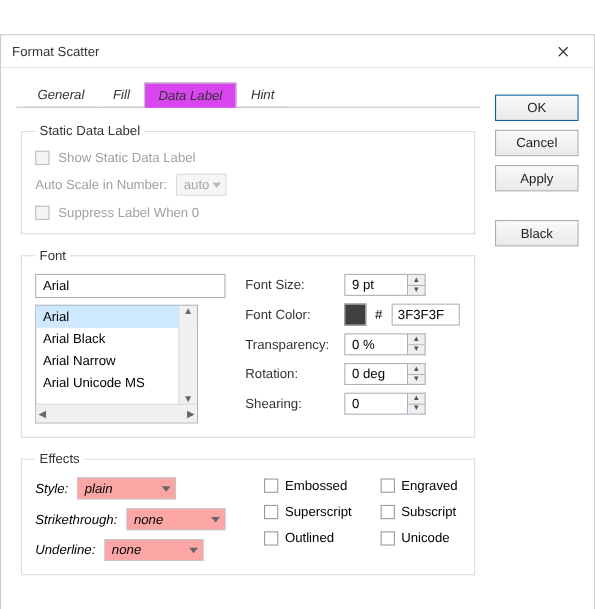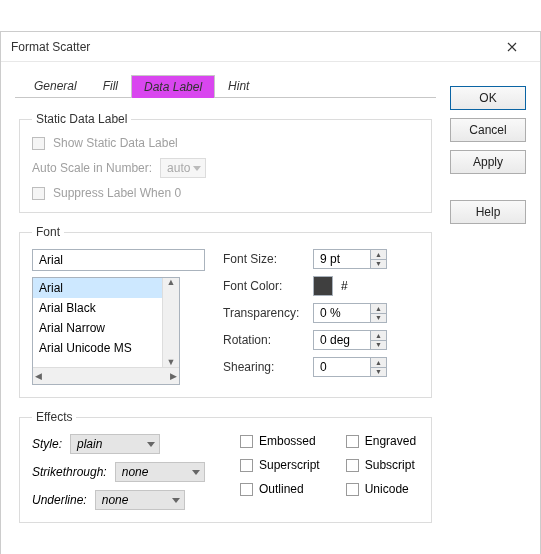--- a/index.html
+++ b/index.html
@@ -17,21 +17,21 @@
   .tab { padding: 4px 12px 4px; border: 1px solid transparent; border-bottom: none; color:#333; position:relative; top:1px; background:#fff; }
   .tab.active { border-color:#c7c7c7; background:#d946ef; }
   .tab:not(.active) { border-bottom: 1px solid #c7c7c7; background:transparent; }
   .pane { flex:1; padding: 8px 0 0 0; }
   fieldset.group { border: 1px solid #dcdcdc; margin: 6px 4px 12px 4px; padding: 10px 12px 12px 12px; }
   fieldset.group > legend { color:#333; padding: 0 4px; }
   .disabled { color:#a0a0a0; }
   .row { display:flex; align-items:center; gap: 8px; margin-bottom: 8px; }
   .chk { width:13px; height:13px; border:1px solid #bdbdbd; background:#f5f5f5; display:inline-block; }
   .chk.en { background:#fff; border-color:#9a9a9a; }
-  .select { border:1px solid #c5c5c5; background:#e5e5e5; height:20px; display:flex; align-items:center; justify-content:space-between; padding:0 4px 0 6px; min-width:60px; }
+  .select { border:1px solid #c5c5c5; background:#fca5a5; height:20px; display:flex; align-items:center; justify-content:space-between; padding:0 4px 0 6px; min-width:60px; }
   .select.dis { background:#f6f6f6; border-color:#dcdcdc; color:#a9a9a9; }
   .caret { width:0;height:0;border-left:4px solid transparent;border-right:4px solid transparent;border-top:5px solid #666; }
   .select.dis .caret { border-top-color:#bbb; }
   .input { border:1px solid #aab3bd; height:22px; padding:0 6px; background:#fff; display:flex; align-items:center; }
   .fontcols { display:flex; gap: 18px; }
   .fontlist { width:148px; border:1px solid #aab3bd; height:108px; overflow:hidden; position:relative; background:#fff; }
   .fontlist .item { padding:3px 6px; }
   .fontlist .item.sel { background:#cde8ff; }
   .fontlist .sb { position:absolute; right:0; top:0; bottom:17px; width:17px; background:#f0f0f0; border-left:1px solid #ddd; display:flex; flex-direction:column; justify-content:space-between; align-items:center; }
   .fontlist .hb { position:absolute; left:0; right:0; bottom:0; height:17px; background:#f0f0f0; border-top:1px solid #ddd; display:flex; justify-content:space-between; align-items:center; padding:0 2px; }
@@ -123,20 +123,23 @@
                   <div class="btns">
                       <div class="sb">▲</div>
                       <div class="sb" style="border-top:none">▼</div>
                     </div>
                 </div>
               </div>
               <div class="proprow">
                 <label>Font Color:</label>
                 <div class="swatch"></div>
                 <span>#</span>
+                <div class="hashfield" style="width:62px">
+                    <span>3F3F3F</span>
+                  </div>
               </div>
               <div class="proprow">
                 <label>Transparency:</label>
                 <div class="spin">
                   <div class="val">
                       <span>0 %</span>
                     </div>
                   <div class="btns">
                       <div class="sb">▲</div>
                       <div class="sb" style="border-top:none">▼</div>
@@ -239,17 +242,17 @@
           <span>OK</span>
         </div>
       <div class="btn">
           <span>Cancel</span>
         </div>
       <div class="btn">
           <span>Apply</span>
         </div>
       <div style="height:10px"></div>
       <div class="btn">
-          <span>Help</span>
+          <span>Black</span>
         </div>
     </div>
   </div>
 </div>
 
 </body></html>

